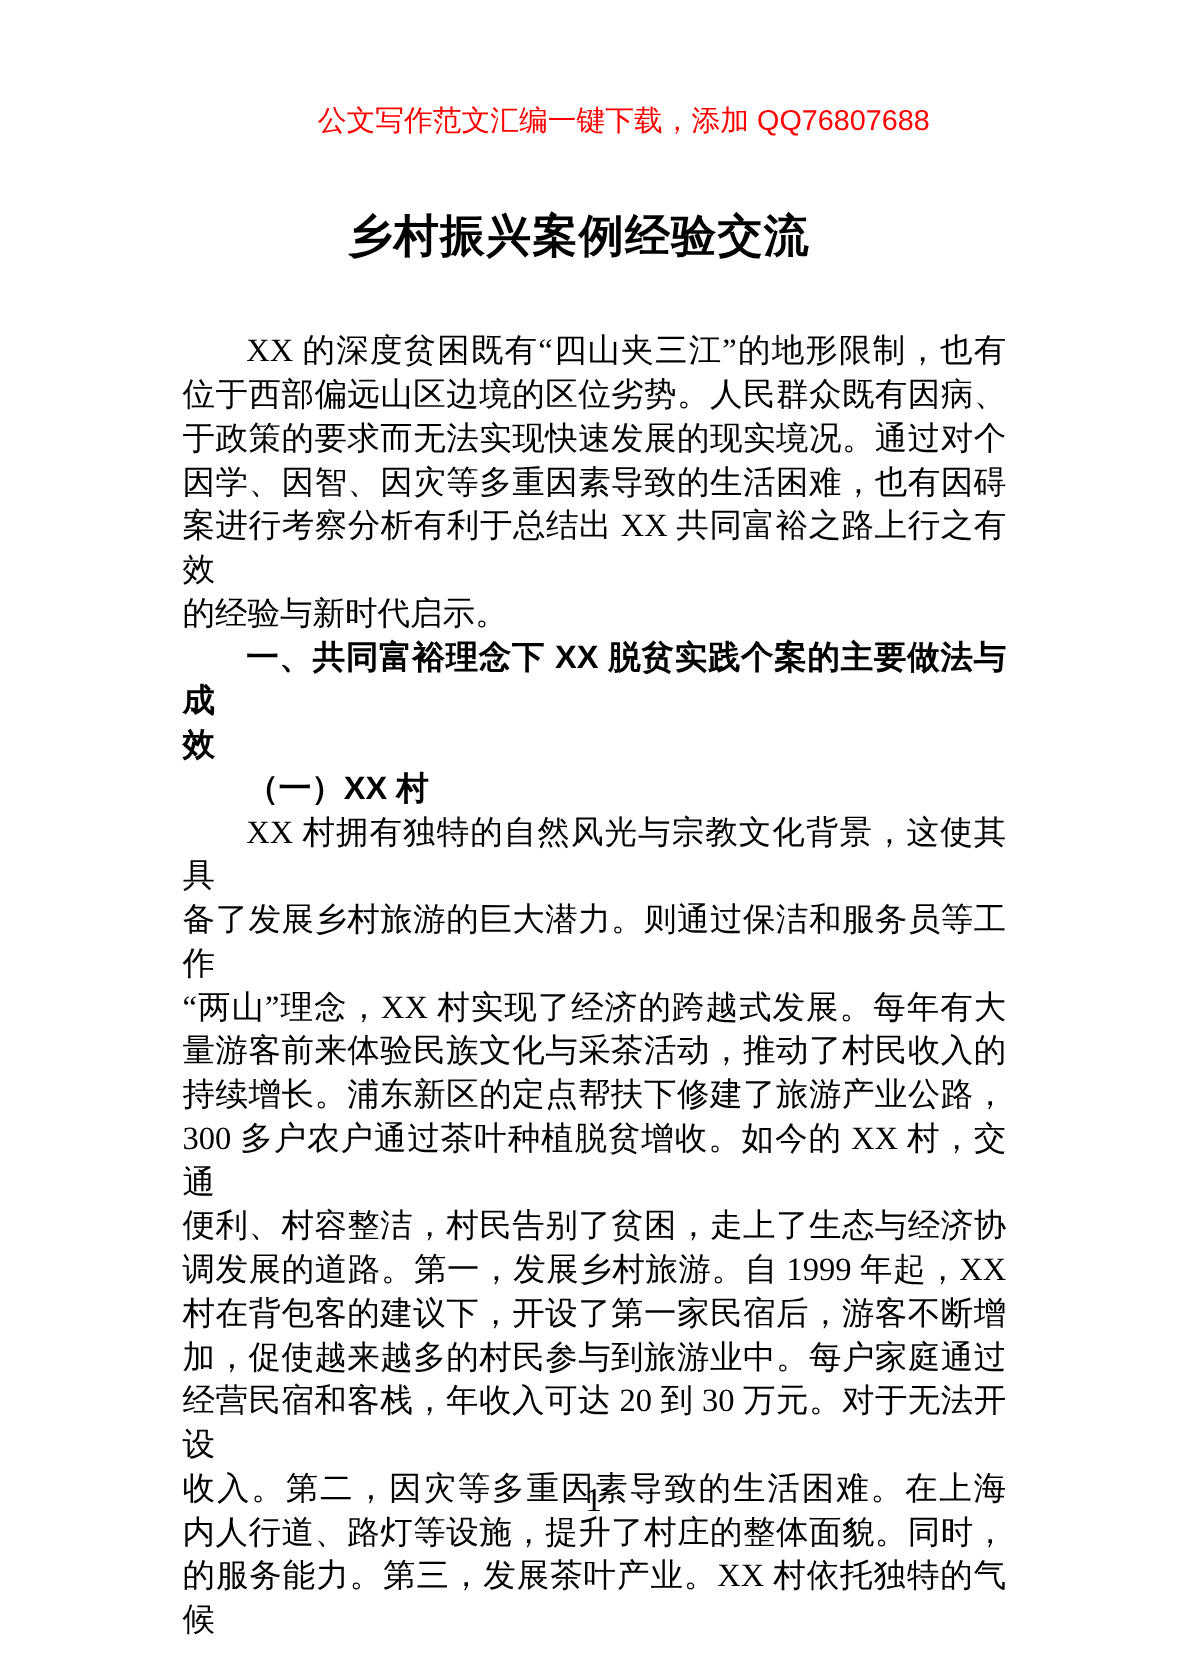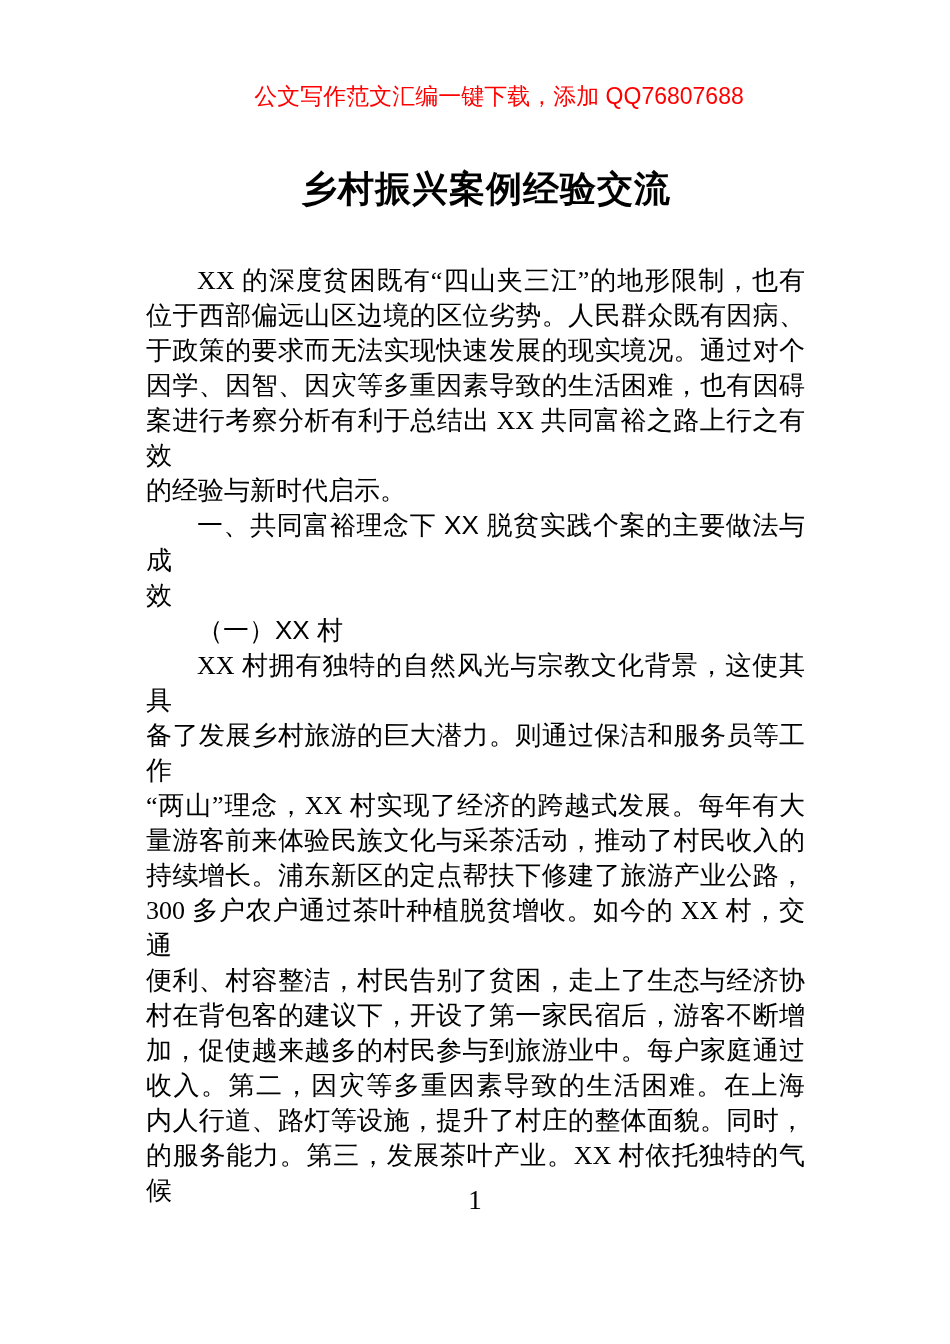--- a/index.html
+++ b/index.html
@@ -20,21 +20,21 @@
     text-indent: 48px;
     font-family: "Liberation Sans", "DejaVu Sans", sans-serif;
     font-size: 23px;
     line-height: 28px;
     color: var(--accent, #ff0000);
     white-space: nowrap;
   }
   .doc-title {
     position: absolute;
     top: 166px;
-    left: 156px;
+    left: 133px;
     width: 660px;
     text-align: center;
     font-family: "Liberation Sans", "DejaVu Sans", sans-serif;
     font-weight: 700;
     font-size: 36px;
     line-height: 46px;
     letter-spacing: 1px;
   }
   .content {
     position: absolute;
@@ -46,21 +46,21 @@
     line-height: 35px;
   }
   .line {
     text-align: justify;
     min-height: 35px;
   }
   .line.just { text-align-last: justify; }
   .line.indent { text-indent: 51px; }
   .block.heading .line {
     font-family: "Liberation Sans", "DejaVu Sans", sans-serif;
-    font-weight: 400;
+    font-weight: 700;
   }
   .page-num {
     position: absolute;
     top: 1184px;
     left: 0;
     width: 950px;
     text-align: center;
     font-family: "Liberation Serif", "DejaVu Serif", serif;
     font-size: 27px;
     line-height: 33px;
@@ -91,22 +91,24 @@
         <div class="line indent">（一）XX 村</div>
       </div>
       <div class="block body">
         <div class="line indent just">XX 村拥有独特的自然风光与宗教文化背景，这使其具</div>
         <div class="line just">备了发展乡村旅游的巨大潜力。则通过保洁和服务员等工作</div>
         <div class="line just">“两山”理念，XX 村实现了经济的跨越式发展。每年有大</div>
         <div class="line just">量游客前来体验民族文化与采茶活动，推动了村民收入的</div>
         <div class="line just">持续增长。浦东新区的定点帮扶下修建了旅游产业公路，</div>
         <div class="line just">300 多户农户通过茶叶种植脱贫增收。如今的 XX 村，交通</div>
         <div class="line just">便利、村容整洁，村民告别了贫困，走上了生态与经济协</div>
+        <div class="line just">调发展的道路。第一，发展乡村旅游。自 1999 年起，XX</div>
         <div class="line just">村在背包客的建议下，开设了第一家民宿后，游客不断增</div>
         <div class="line just">加，促使越来越多的村民参与到旅游业中。每户家庭通过</div>
+        <div class="line just">经营民宿和客栈，年收入可达 20 到 30 万元。对于无法开设</div>
         <div class="line just">收入。第二，因灾等多重因素导致的生活困难。在上海</div>
         <div class="line just">内人行道、路灯等设施，提升了村庄的整体面貌。同时，</div>
         <div class="line just">的服务能力。第三，发展茶叶产业。XX 村依托独特的气候</div>
       </div>
     </div>
 
   <div class="page-num">1</div>
 </div>
 
 </body></html>

